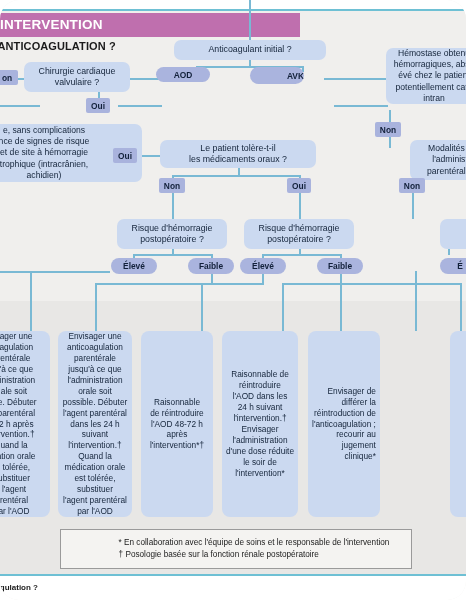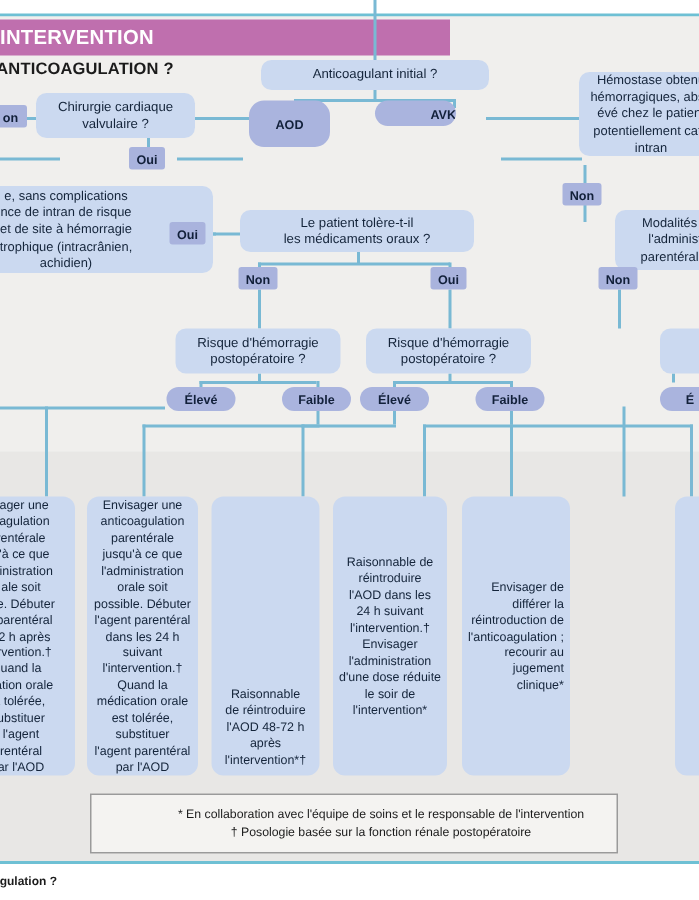--- a/index.html
+++ b/index.html
@@ -7,20 +7,21 @@
     width: 466px; height: 600px;
     background: #ffffff;
     font-family: "Liberation Sans", sans-serif;
     overflow: hidden;
   }
   #root {
     position: relative;
     width: 466px; height: 600px;
     background: #f2f1ef;
     overflow: hidden;
+    border-radius: 19px;
   }
 
   
   .band-white-top   { position:absolute; left:0; top:0;   width:466px; height:10px; background:#ffffff; }
   .band-teal-top    { position:absolute; left:0; top:9px; width:466px; height:2px;  background:#6ec0d4; }
   .band-upper       { position:absolute; left:0; top:11px; width:466px; height:290px; background:#f0efed; }
   .band-lower       { position:absolute; left:0; top:301px; width:466px; height:275px; background:#e8e7e5; }
   .band-teal-bottom { position:absolute; left:0; top:574px; width:466px; height:2px;  background:#6ec0d4; }
   .band-white-bot   { position:absolute; left:0; top:576px; width:466px; height:24px; background:#ffffff; }
 
@@ -86,21 +87,21 @@
   .node span, .pill span { display:block; white-space:pre-line; }
 
   
   .footnote {
     position:absolute; left:60px; top:529px; width:352px; height:40px;
     background:#f4f3f1; border:1px solid #9a9a9a;
     display:flex; align-items:center; justify-content:center;
   }
   .footnote span {
     display:block; white-space:pre-line;
-    font-size:8.2px; line-height:1.45; color:#1b1b1b; text-align:center;margin-left:36px;
+    font-size:8.2px; line-height:1.45; color:#1b1b1b; margin-left:36px;
   }
 
   
   .botcap {
     position:absolute; left:-14px; top:583px;
     font-size:8px; font-weight:bold; color:#1b1b1b; white-space:nowrap;
   }
 </style>
 </head>
 <body>
@@ -187,21 +188,21 @@
 
   <div class="ln lnv" style="left:415px; top:271px; height:60px;"></div>
 
   <div class="ln lnv" style="left:460px; top:283px; height:48px;"></div>
   <div class="ln lnh" style="left:390px; top:283px; width:72px;"></div>
 
   <div class="node q" style="left:174px; top:40px;  width:152px; height:20px;">
     <span>Anticoagulant initial ?</span>
   </div>
 
-  <div class="pill" style="left:166px; top:67px; width:54px; height:31px;">
+  <div class="pill" style="left:156px; top:67px; width:54px; height:15px;">
     <span>AOD</span>
   </div>
 
   <div class="pill" style="left:250px; top:67px; width:54px; height:17px;justify-content:flex-end;">
     <span>AVK</span>
   </div>
 
   <div class="pill sq" style="left:-4px; top:70px; width:22px; height:15px;">
     <span>on</span>
   </div>
@@ -229,21 +230,21 @@
   </div>
 
   <div class="node" style="left:410px; top:140px; width:80px; height:40px;">
     <span>Modalités d
 l'administ
 parentéral a</span>
   </div>
 
   <div class="node" style="left:-54px; top:124px; width:196px; height:58px;">
     <span>e, sans complications
-nce de intran de risque
+nce de signes de risque
 et de site à hémorragie
 trophique (intracrânien,
 achidien)</span>
   </div>
 
   <div class="pill sq" style="left:113px; top:148px; width:24px; height:15px;">
     <span>Oui</span>
   </div>
 
   <div class="node q" style="left:160px; top:140px; width:156px; height:28px;">
@@ -326,21 +327,21 @@
 suivant
 l'intervention.†
 Quand la
 médication orale
 est tolérée,
 substituer
 l'agent parentéral
 par l'AOD</span>
   </div>
 
-  <div class="tall" style="left:141px; top:331px; width:72px; height:186px;align-items:flex-end;">
+  <div class="tall" style="left:141px; top:331px; width:72px; height:186px;">
     <span>Raisonnable
 de réintroduire
 l'AOD 48-72 h
 après
 l'intervention*†</span>
   </div>
 
   <div class="tall" style="left:222px; top:331px; width:76px; height:186px;">
     <span>Raisonnable de
 réintroduire

